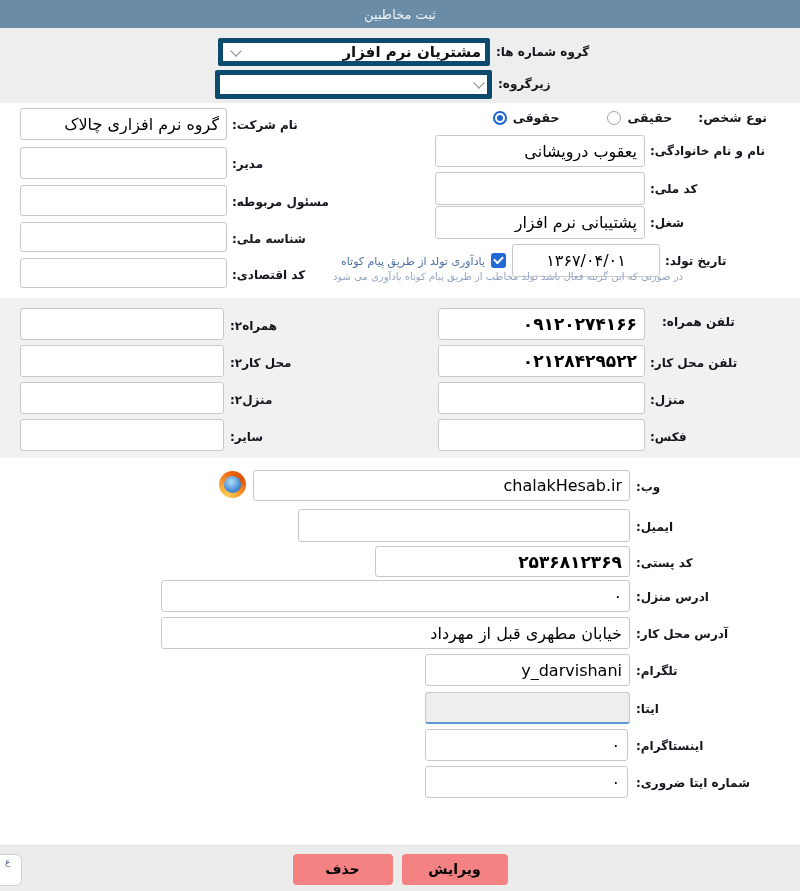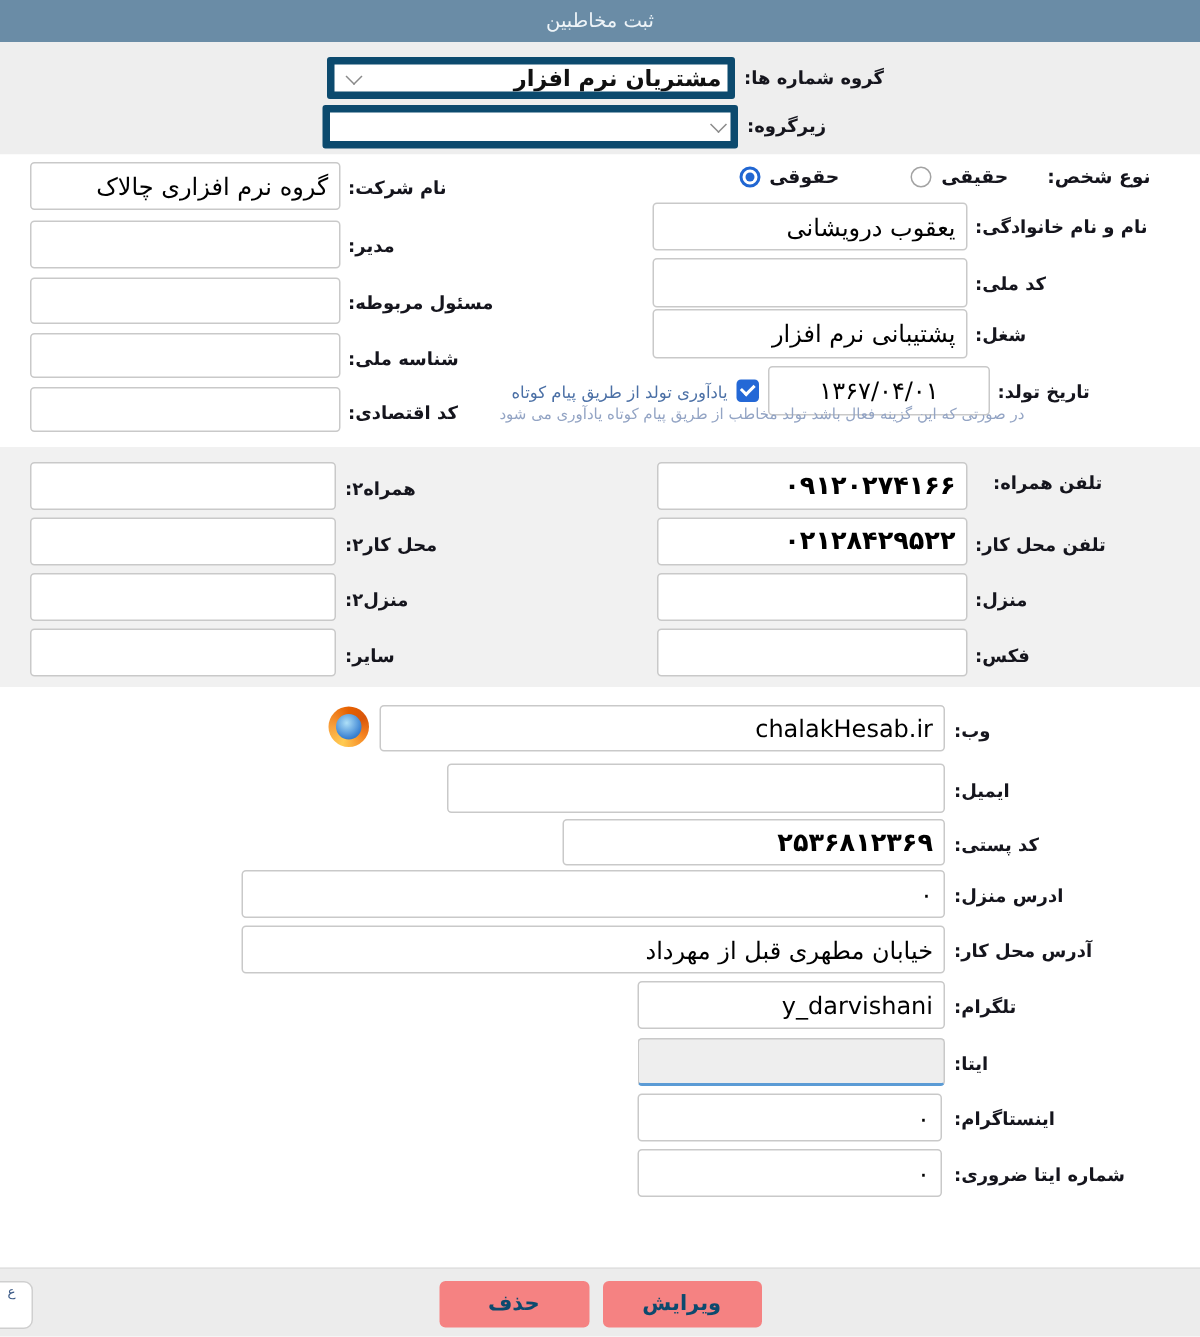--- a/index.html
+++ b/index.html
@@ -45,21 +45,21 @@
   .cb::after{content:"";position:absolute;left:3px;top:3px;width:7px;height:4px;
     border-left:2px solid #fff;border-bottom:2px solid #fff;transform:rotate(-45deg);}
   .sms-lbl{position:absolute;font-size:11px;color:#4a6fa5;white-space:nowrap;}
   .hint{position:absolute;font-size:10px;color:#93a4c4;white-space:nowrap;}
   .ff{position:absolute;width:27px;height:27px;border-radius:50%;
     background:conic-gradient(from 120deg,#f58220,#ffcb52 80deg,#f9a13d 150deg,#e66000 240deg,#d9560b 300deg,#f58220);}
   .ff::after{content:"";position:absolute;inset:5px;border-radius:50%;
     background:radial-gradient(circle at 42% 35%,#aee0f8,#3f86d4 65%,#1b5fae);}
   .eitaa{background:#eeeeee;border-bottom:2px solid #5b9bd5;}
   .btn{
-    height:31px;border:none;border-radius:4px;background:#f58282;color:#0c4a6e;
+    height:31px;border:none;border-radius:4px;background:#f58282;color:#000000;
     font-family:inherit;font-size:14px;font-weight:bold;cursor:pointer;
   }
   .btn-edit{width:106px;}
   .btn-del{width:100px;}
   .widget{
     position:absolute;left:-10px;bottom:5px;width:32px;height:32px;background:#fff;
     border:1px solid #cfcfcf;border-radius:6px;box-sizing:border-box;
     font-size:9px;color:#3c5a86;padding:2px 0 0 14px;text-align:left;
   }
   .rrow{position:absolute;top:7px;right:33px;display:flex;align-items:center;gap:6px;direction:rtl;}

